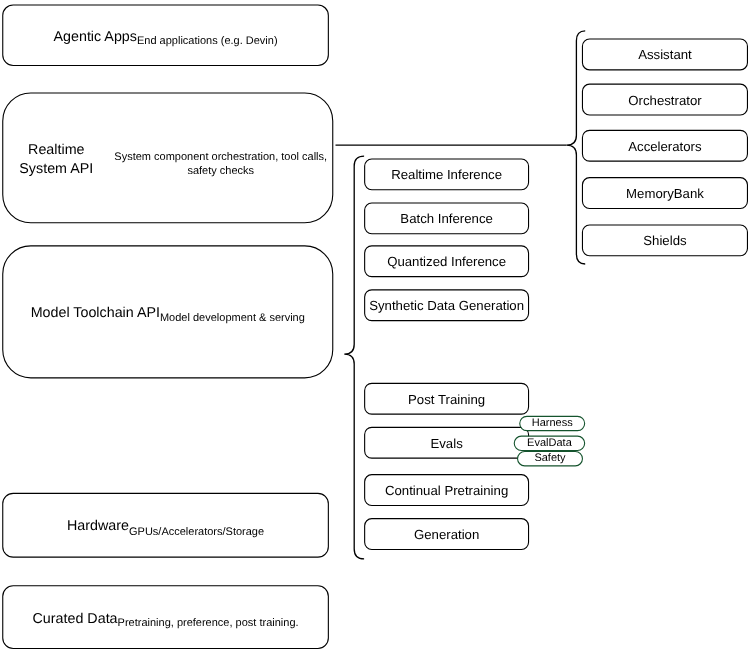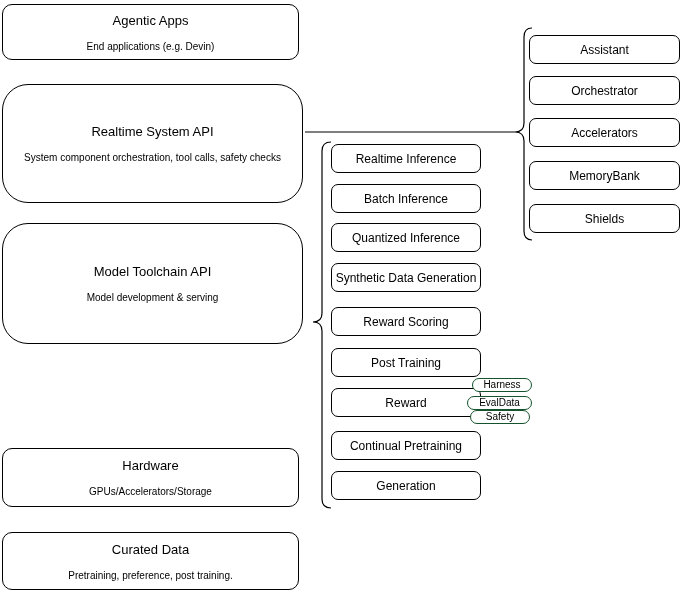--- a/index.html
+++ b/index.html
@@ -5,21 +5,21 @@
   html,body{margin:0;padding:0;background:#ffffff;}
   .canvas{
     position:relative;width:682px;height:591px;background:#ffffff;
     font-family:"Liberation Sans", sans-serif;color:#000;overflow:hidden;
   }
   .overlay{position:absolute;left:0;top:0;z-index:0;}
   .box{
     position:absolute;box-sizing:border-box;border:1px solid #000;background:#fff;
     display:flex;align-items:center;justify-content:center;text-align:center;z-index:1;
   }
-  .lbox{left:2px;width:297px;flex-direction:column;border-radius:10px;}
+  .lbox{left:2px;width:297px;flex-direction:row;border-radius:10px;}
   .lbox.big{border-radius:26px;width:301px;}
   .lbox .t{font-size:13px;line-height:17px;}
   .lbox .s{font-size:10px;line-height:13px;margin-top:11px;}
   .mbox{left:331px;width:150px;height:29px;border-radius:7px;font-size:12px;white-space:nowrap;}
   .rbox{left:529px;width:151px;height:29px;border-radius:7px;font-size:12px;white-space:nowrap;}
   .pill{
     position:absolute;box-sizing:border-box;border:1px solid #14532d;background:#fff;
     border-radius:8px;height:14px;display:flex;align-items:center;justify-content:center;
     font-size:10px;line-height:10px;white-space:nowrap;z-index:2;
   }
@@ -58,23 +58,22 @@
 
   <div class="box lbox" style="top:532px;height:58px">
     <div class="t">Curated Data</div>
     <div class="s">Pretraining, preference, post training.</div>
   </div>
 
   <div class="box mbox" style="top:144px">Realtime Inference</div>
   <div class="box mbox" style="top:184px">Batch Inference</div>
   <div class="box mbox" style="top:223px">Quantized Inference</div>
   <div class="box mbox" style="top:263px">Synthetic Data Generation</div>
-  <div class="box mbox" style="top:307px">Reward Scoring</div>
   <div class="box mbox" style="top:348px">Post Training</div>
-  <div class="box mbox" style="top:388px">Reward</div>
+  <div class="box mbox" style="top:388px">Evals</div>
   <div class="box mbox" style="top:431px">Continual Pretraining</div>
   <div class="box mbox" style="top:471px">Generation</div>
 
   <div class="pill" style="left:472px;top:378px;width:60px">Harness</div>
   <div class="pill" style="left:467px;top:396px;width:65px">EvalData</div>
   <div class="pill" style="left:470px;top:410px;width:60px">Safety</div>
 
   <div class="box rbox" style="top:35px">Assistant</div>
   <div class="box rbox" style="top:76px">Orchestrator</div>
   <div class="box rbox" style="top:118px">Accelerators</div>

